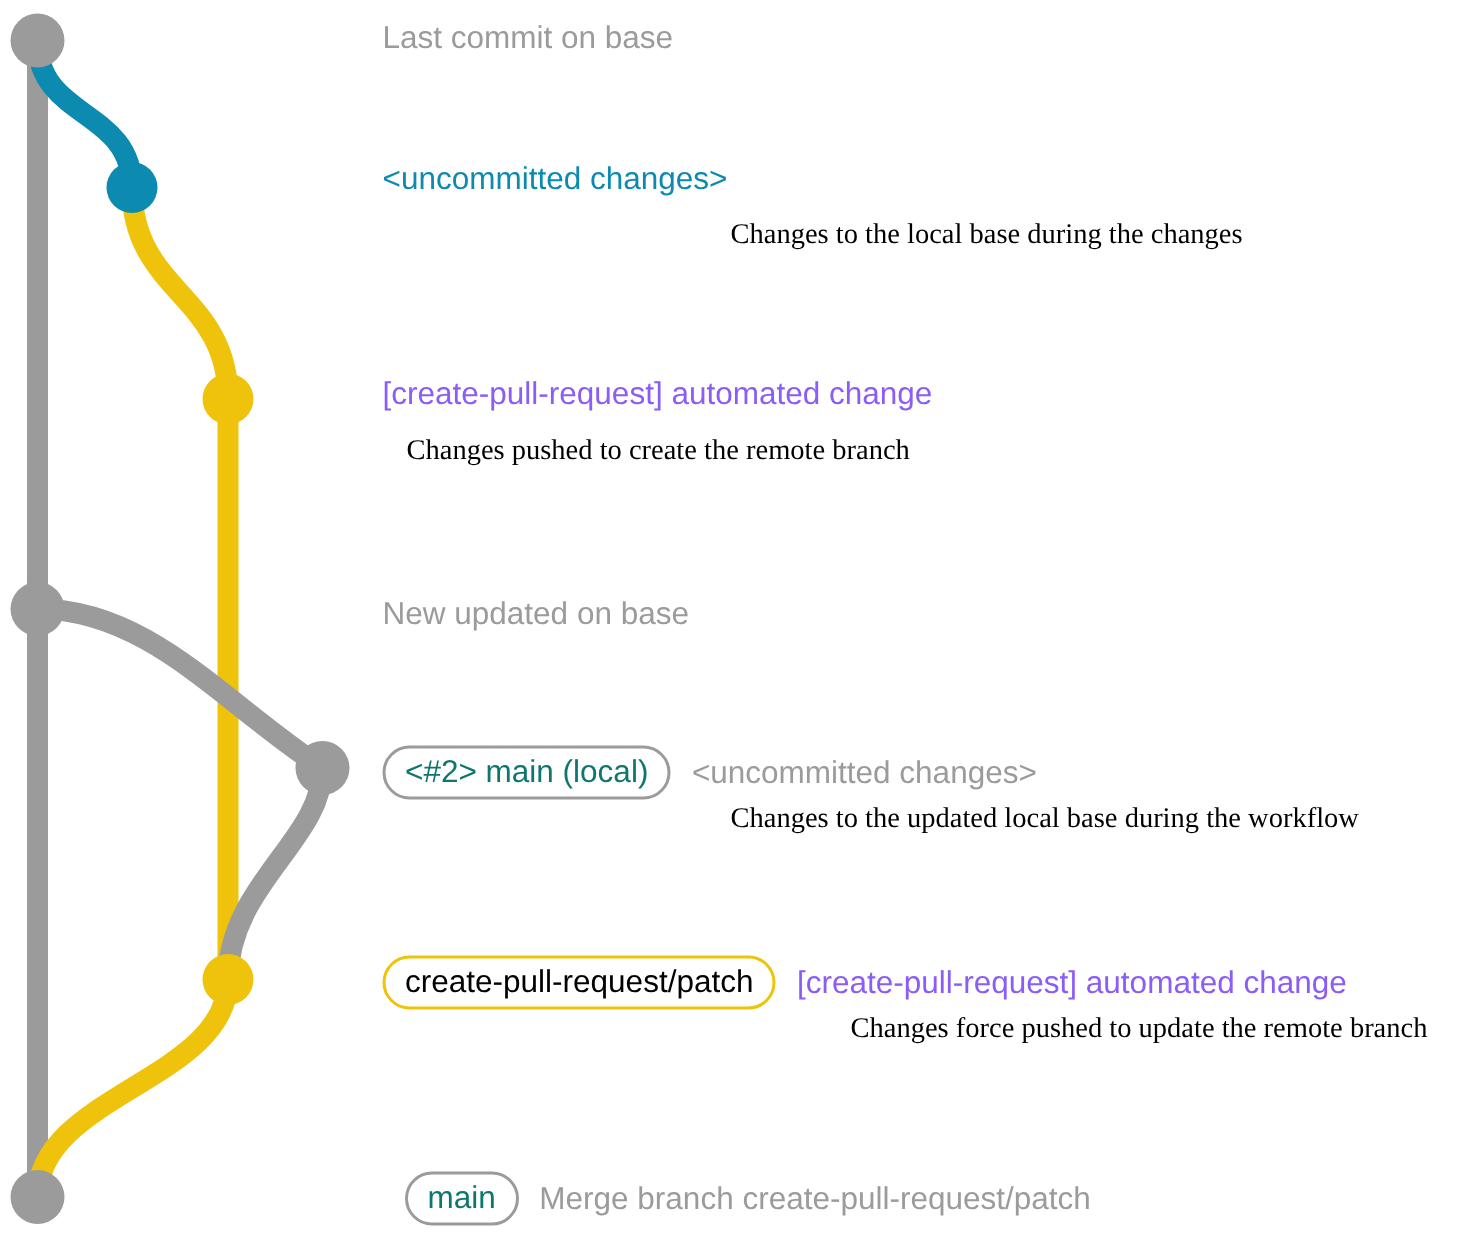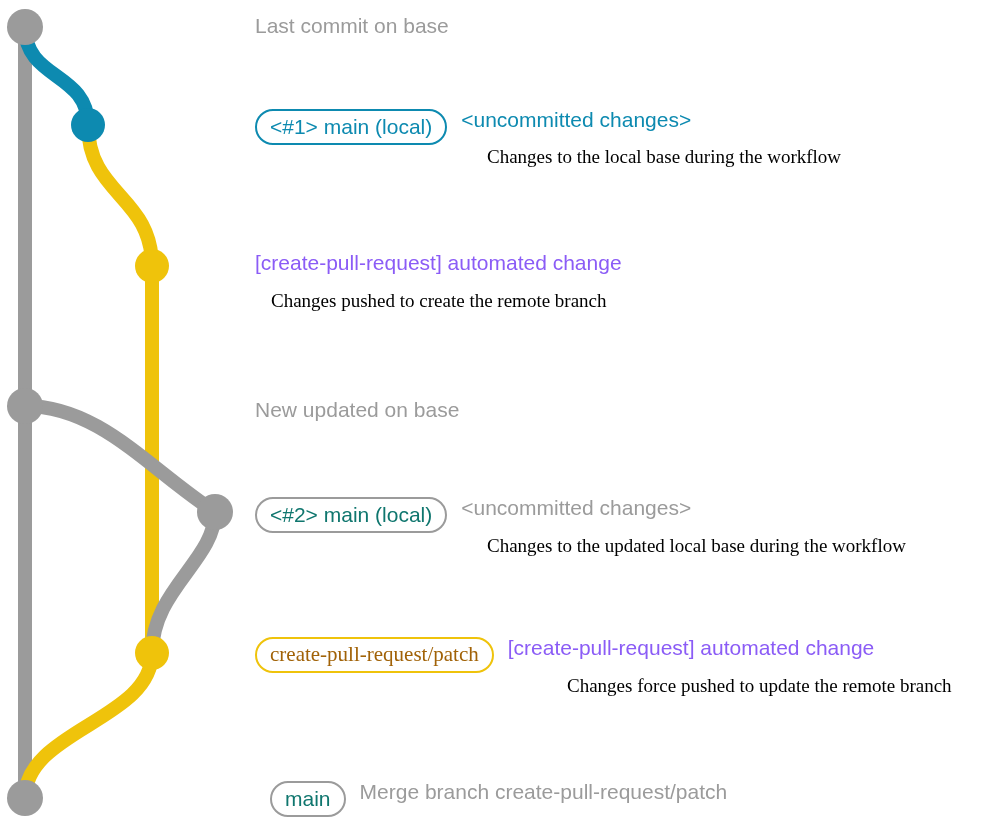--- a/index.html
+++ b/index.html
@@ -22,36 +22,36 @@
   #graph {
     position: absolute;
     left: 0;
     top: 0;
     width: 981px;
     height: 827px;
   }
   .row {
     position: absolute;
     display: flex;
-    align-items: flex-start;
+    align-items: center;
     white-space: nowrap;
   }
   .badge {
     display: inline-block;
     border: 2px solid #9b9b9b;
     border-radius: 18px;
     padding: 5px 13px 6px 13px;
     font-size: 21px;
     line-height: 1;
     color: #9b9b9b;
     background: #ffffff;
     font-family: "Liberation Sans", sans-serif;
   }
   .badge.blue { border-color: #0d8ab0; color: #0d8ab0; }
-  .badge.yellow { border-color: #efc30b; color: #a16207; font-family: Liberation Serif, serif; }
+  .badge.yellow { border-color: #efc30b; color: #000000; }
   .badge.gray { border-color: #9b9b9b; color: #0f766e; }
 
   .subject {
     font-size: 21px;
     line-height: 1;
     font-family: "Liberation Sans", sans-serif;
     color: #9b9b9b;
   }
   .subject.blue { color: #0d8ab0; }
   .subject.yellow { color: #8b5cf6; }
@@ -105,24 +105,23 @@
     <circle cx="215" cy="512" r="18" fill="#9b9b9b"></circle>
     <circle cx="152" cy="653" r="17" fill="#efc30b"></circle>
     <circle cx="25" cy="798" r="18" fill="#9b9b9b"></circle>
   </svg>
 
   <div class="row" id="row-base-last">
     <span class="subject gray">Last commit on base</span>
   </div>
 
   <div class="row" id="row-commit-1">
-    <span class="badge blue">&lt;#1&gt; main (local)</span>
     <span class="subject blue">&lt;uncommitted changes&gt;</span>
   </div>
-  <div class="note" id="note-1">Changes to the local base during the workflow</div>
+  <div class="note" id="note-1">Changes to the local base during the changes</div>
 
   <div class="row" id="row-commit-2">
     <span class="subject yellow">[create-pull-request] automated change</span>
   </div>
   <div class="note" id="note-2">Changes pushed to create the remote branch</div>
 
   <div class="row" id="row-base-new">
     <span class="subject gray">New updated on base</span>
   </div>
 

